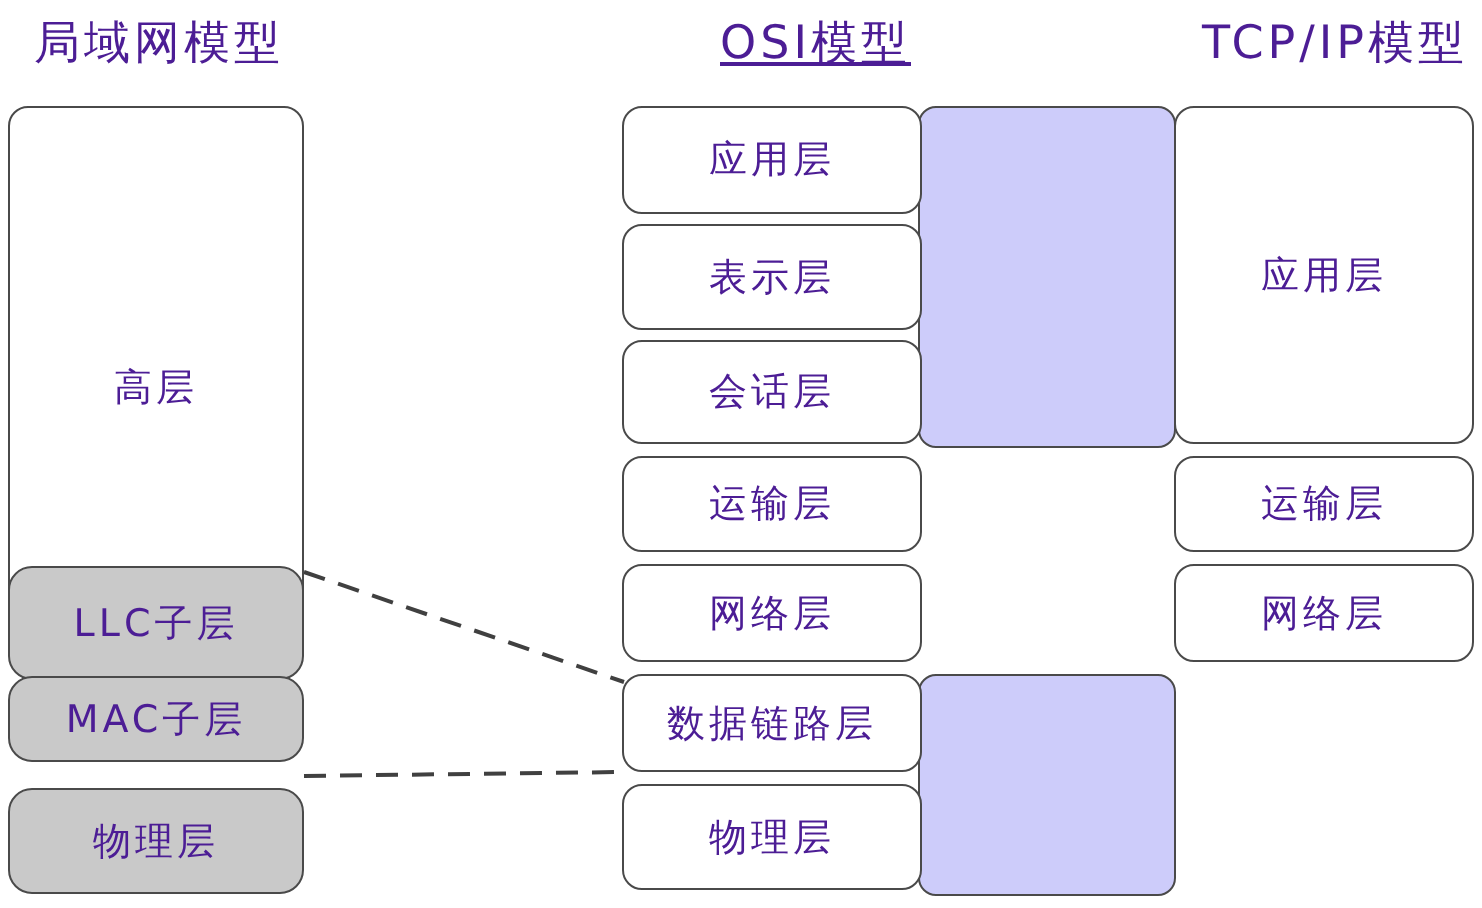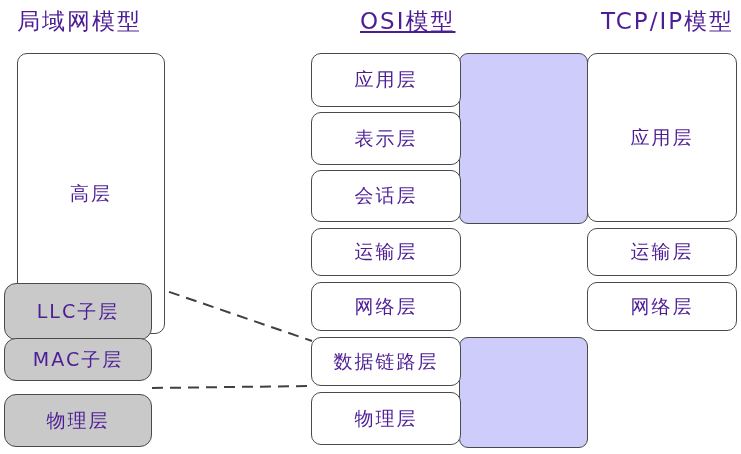--- a/index.html
+++ b/index.html
@@ -31,21 +31,21 @@
   .box{
     position:absolute;display:flex;align-items:center;justify-content:center;
     background:#ffffff;border:1.4px solid var(--border,#4a4a4a);
     border-radius:10px;z-index:3;font-size:19px;letter-spacing:2px;
     box-sizing:border-box;white-space:nowrap;
   }
   .gray{background:var(--gray_box,#c9c9c9);border-radius:12px;}
 
   
   .lan-box{left:4px;width:148px;}
-  #lan-high{top:53px;height:281px;margin-left:13px;}
+  #lan-high{top:53px;height:281px;}
   #lan-llc{top:283px;height:57px;}
   #lan-mac{top:338px;height:43px;}
   #lan-phy{top:394px;height:53px;}
 
   
   .osi-box{left:311px;width:150px;}
   #osi-r1{top:53px;height:54px;}
   #osi-r2{top:112px;height:53px;}
   #osi-r3{top:170px;height:52px;text-align:right;}
   #osi-r4{top:228px;height:48px;}

